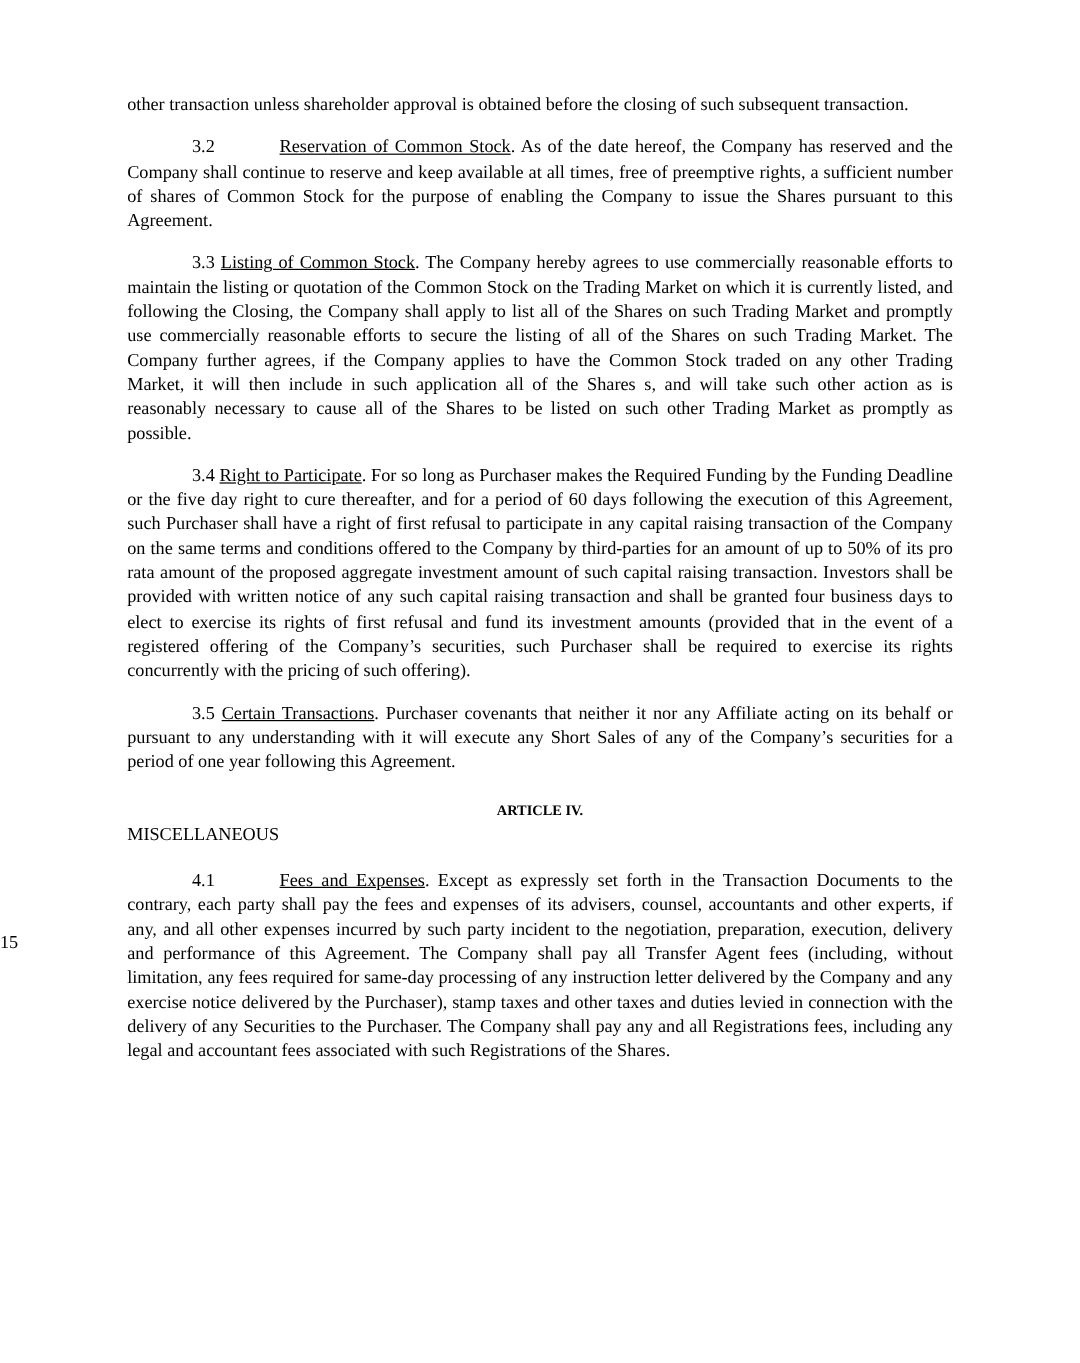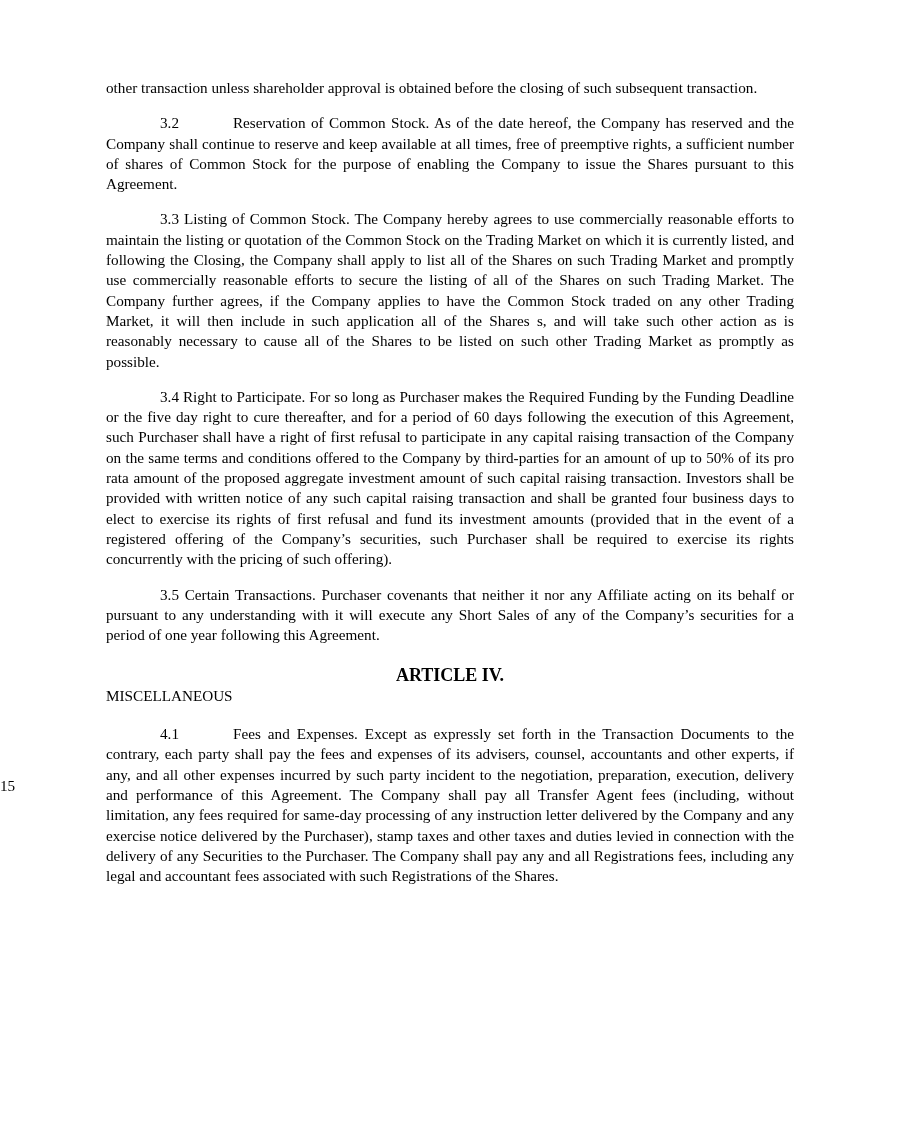--- a/index.html
+++ b/index.html
@@ -30,25 +30,26 @@
   }
   .num-gap {
     display: inline-block;
     width: 54px;
   }
   .num-gap-sm {
     display: inline-block;
     width: 54px;
   }
   .u {
+    text-decoration: underline;
   }
   .article-head {
     text-align: center;
     font-weight: bold;
-    font-size: 18px;
+    font-size: 12px;
     line-height: 20.3px;
     margin: 20px 0 0 0;
   }
   .article-sub {
     text-align: left;
     font-size: 15.2px;
     line-height: 20.3px;
     margin: 0 0 18px 0;
   }
   .page-number {

